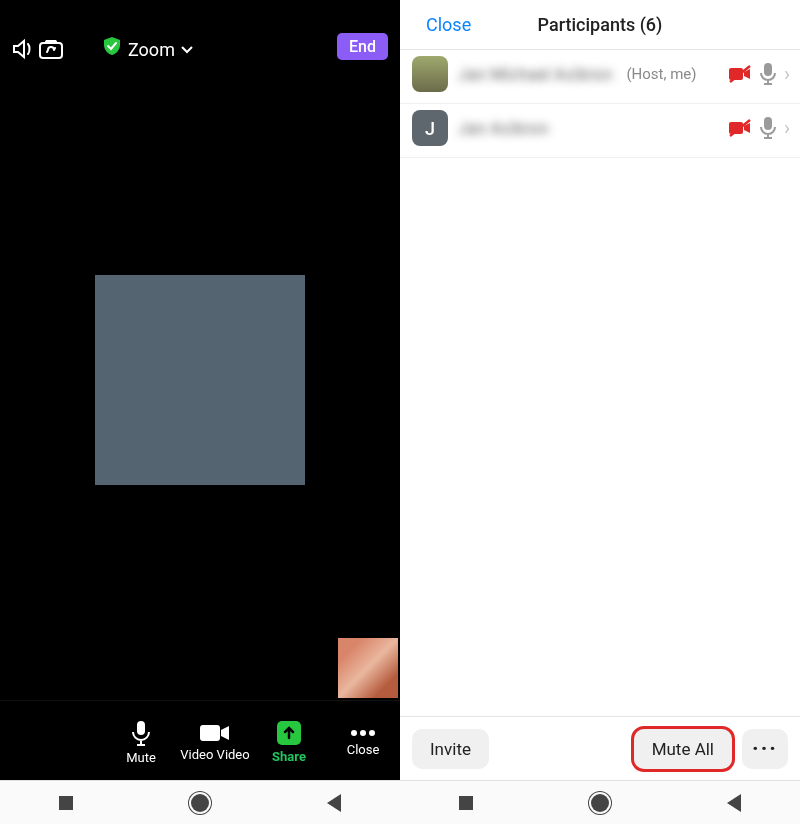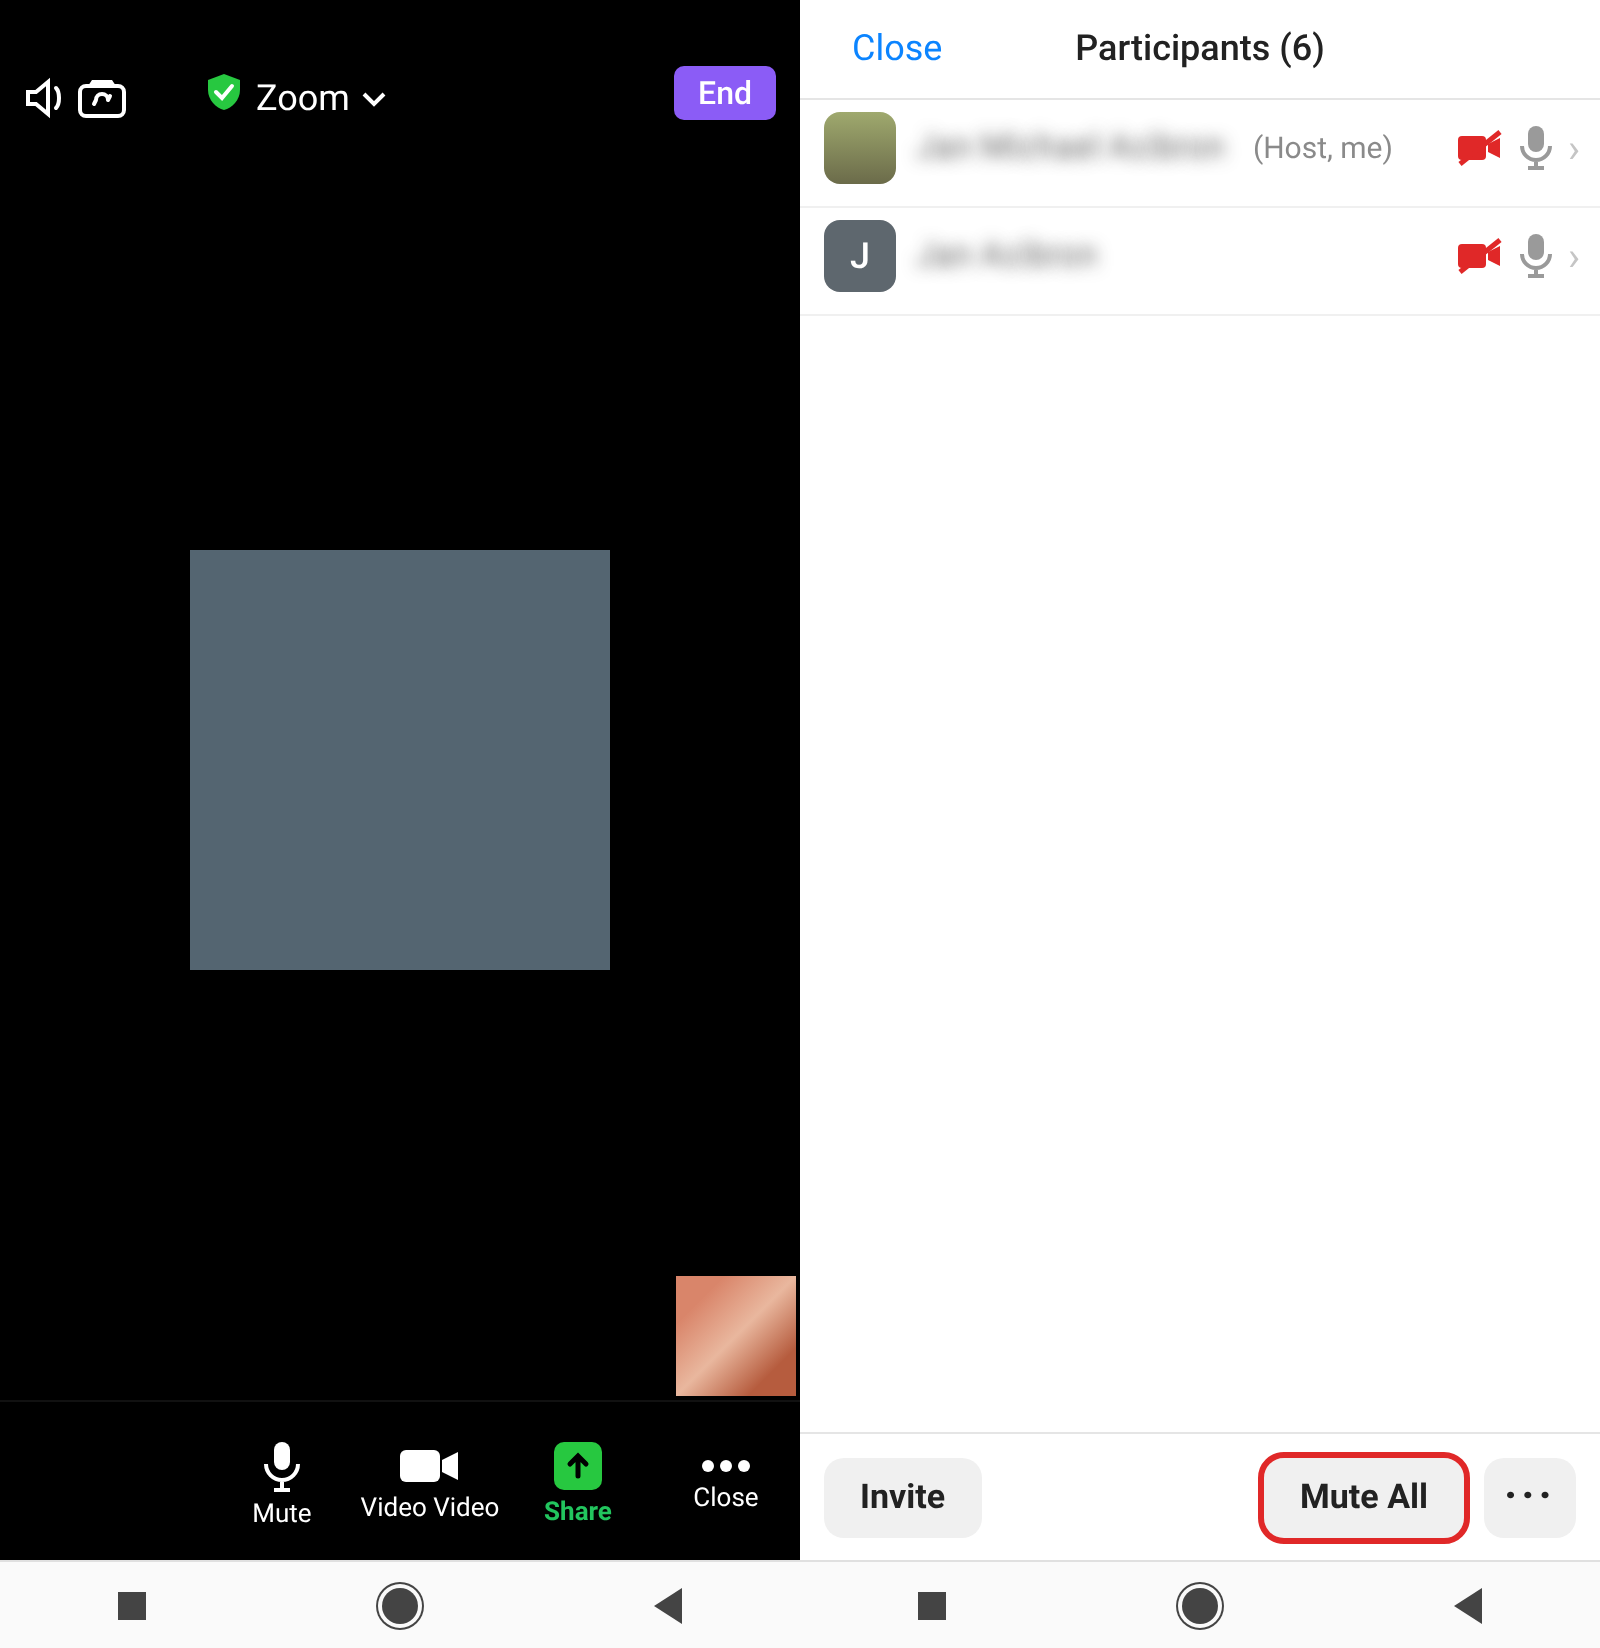--- a/index.html
+++ b/index.html
@@ -129,21 +129,21 @@
     align-items:center;
     padding:0 12px;
     gap:10px;
     border-top:1px solid #e5e5e5;
   }
   .pill-btn {
     background:#f0f0f0;
     border-radius:10px;
     padding:10px 18px;
     font-size:17px;
-    font-weight:700;
+    font-weight:400;
     color:#222;
   }
   .mute-all-highlight { outline:3px solid #e02828; }
   .more-dot{
     background:#f0f0f0; border-radius:10px; width:46px; height:40px;
     display:flex; align-items:center; justify-content:center; font-size:22px; letter-spacing:2px; font-weight:bold;
   }
   .ff-spacer { flex:1; }
   
   .android-nav {

